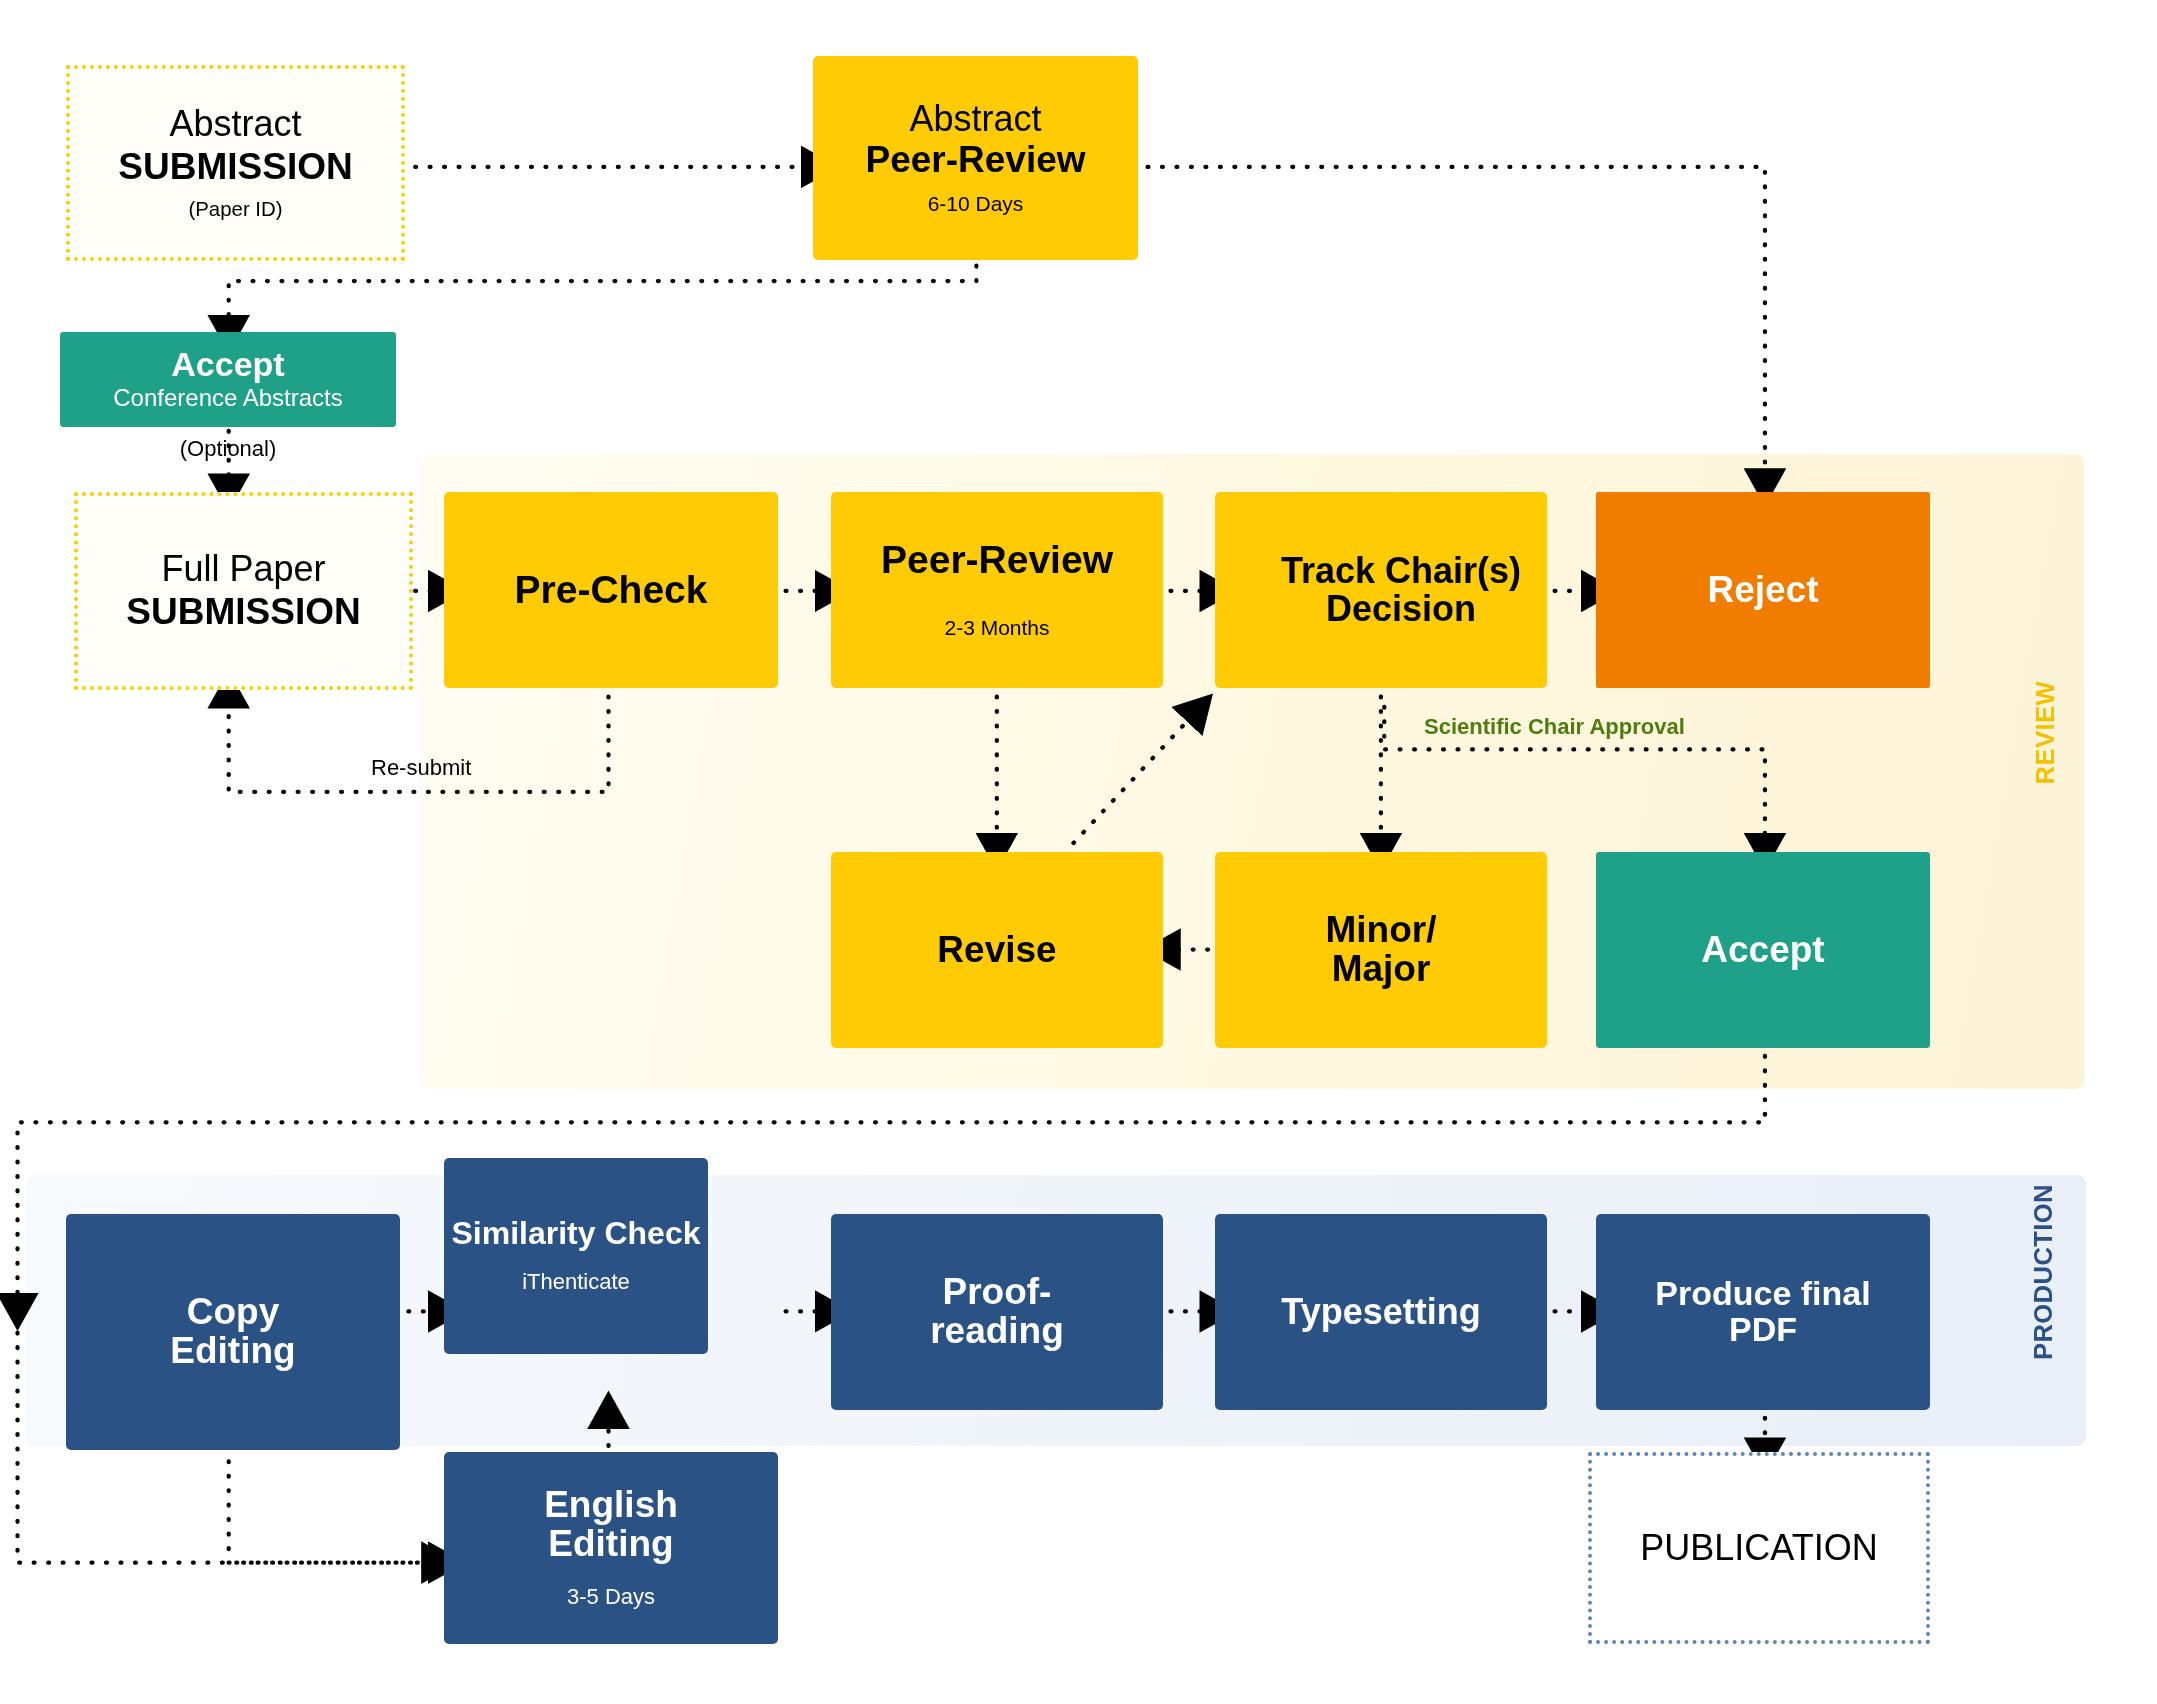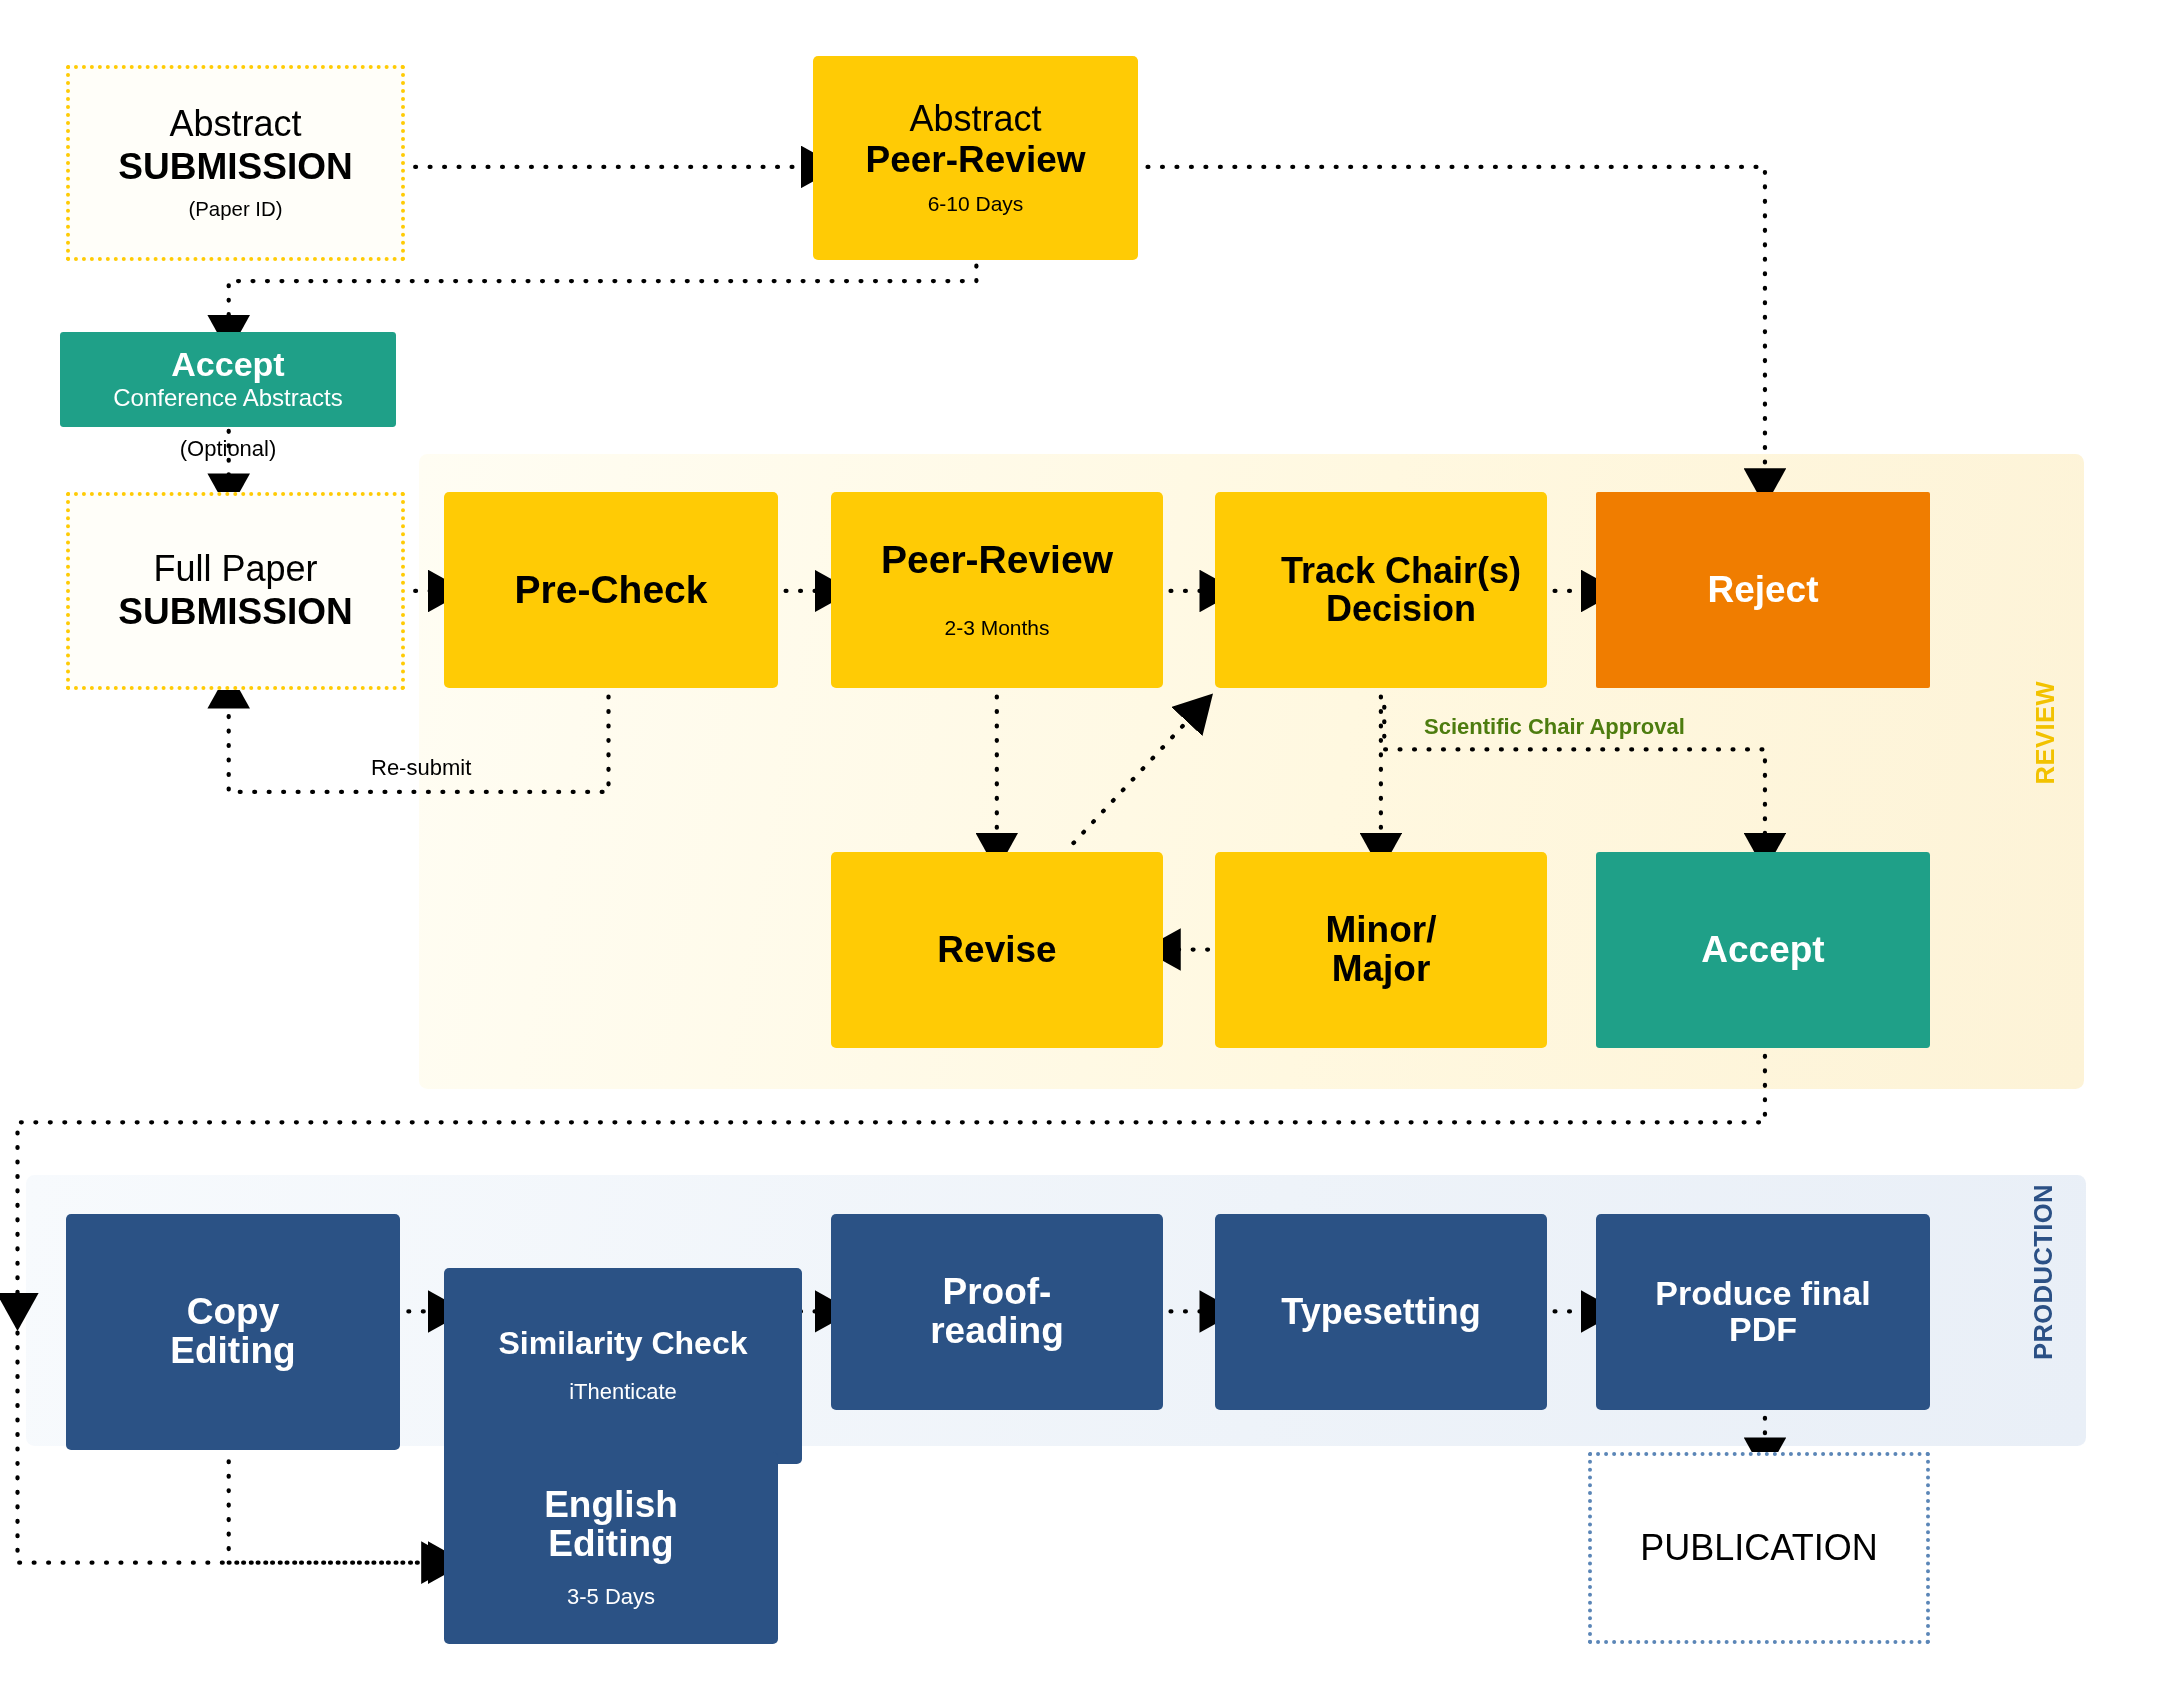--- a/index.html
+++ b/index.html
@@ -46,21 +46,21 @@
   #abstract-peer-review .t2{font-size:37px;margin-top:3.4px;}
   #abstract-peer-review .sub{font-size:21px;margin-top:12px;}
 
   #accept-abstracts{left:60px;top:332px;width:336px;height:95px;}
   #accept-abstracts .t2{font-size:34px;}
   #accept-abstracts .sub{font-size:24px;margin-top:1.7px;}
 
   #optional-label{position:absolute;left:60px;top:436px;width:336px;text-align:center;
         font-size:22px;color:#000;}
 
-  #full-paper-submission{left:66px;top:492px;width:339px;height:198px;}
+  #full-paper-submission{left:74px;top:492px;width:339px;height:198px;}
   #full-paper-submission .t1{font-size:36px;}
   #full-paper-submission .t2{font-size:37px;margin-top:5.1px;}
 
   #pre-check{left:444px;top:492px;width:334px;height:196px;}
   #pre-check .t2{font-size:39px;}
 
   #peer-review{left:831px;top:492px;width:332px;height:196px;}
   #peer-review .t2{font-size:39px;}
   #peer-review .sub{font-size:21px;margin-top:36px;}
 
@@ -78,21 +78,21 @@
 
   #accept-final{left:1596px;top:852px;width:334px;height:196px;}
   #accept-final .t2{font-size:37px;}
 
   #sci-chair-label{position:absolute;left:1424px;top:714px;font-size:22px;font-weight:bold;color:#4d7c0f;}
   #resubmit-label{position:absolute;left:371px;top:755px;font-size:22px;color:#000;}
 
   #copy-editing{left:66px;top:1214px;width:334px;height:236px;}
   #copy-editing .t2{font-size:37px;}
 
-  #similarity-check{left:444px;top:1268px;width:358px;height:196px;}
+  #similarity-check{left:444px;top:1158px;width:264px;height:196px;}
   #similarity-check .t2{font-size:32px;}
   #similarity-check .sub{font-size:22px;margin-top:19px;}
 
   #proof-reading{left:831px;top:1214px;width:332px;height:196px;}
   #proof-reading .t2{font-size:37px;}
 
   #typesetting{left:1215px;top:1214px;width:332px;height:196px;}
   #typesetting .t2{font-size:36px;}
 
   #produce-pdf{left:1596px;top:1214px;width:334px;height:196px;}

